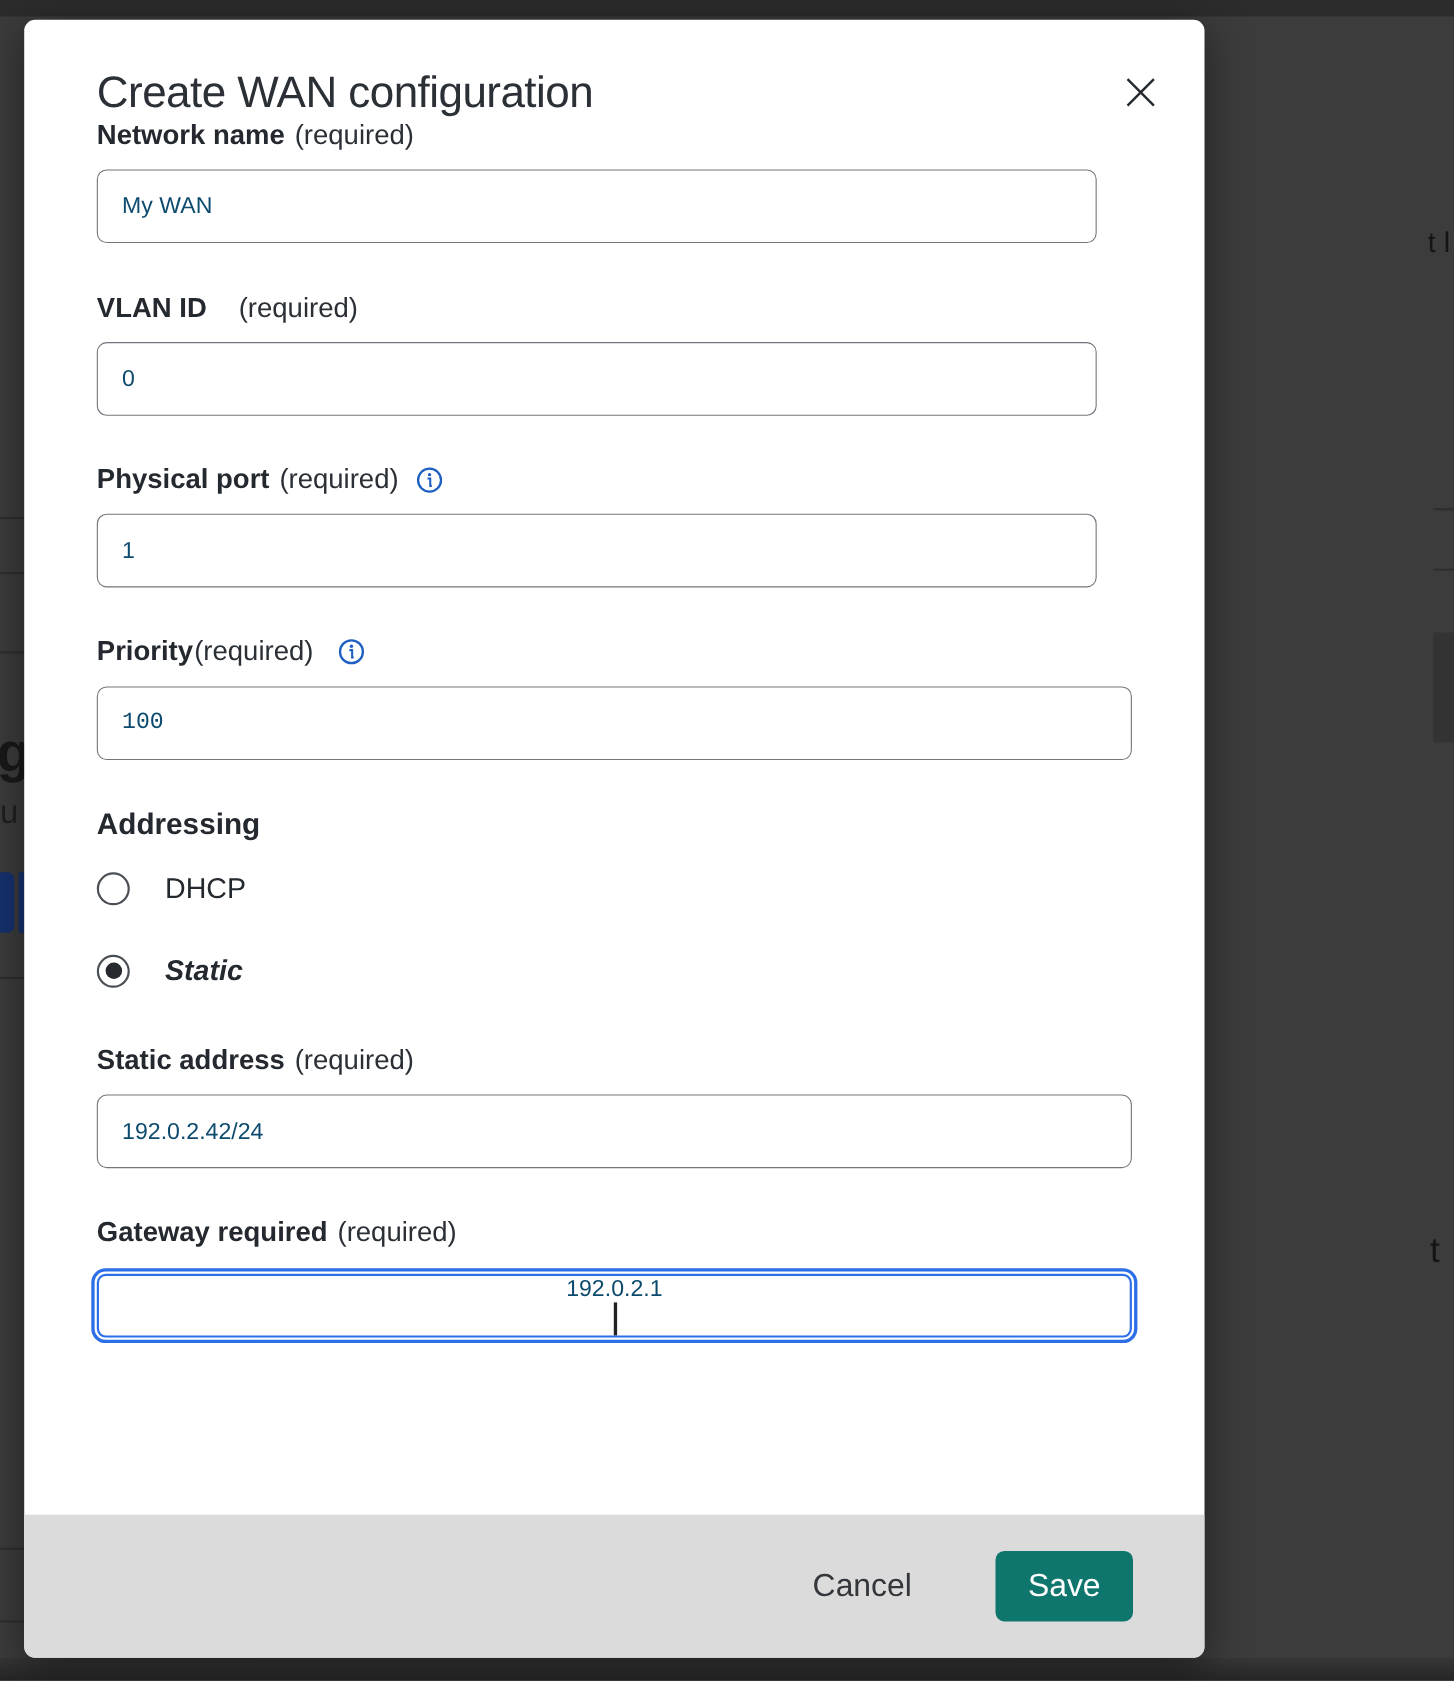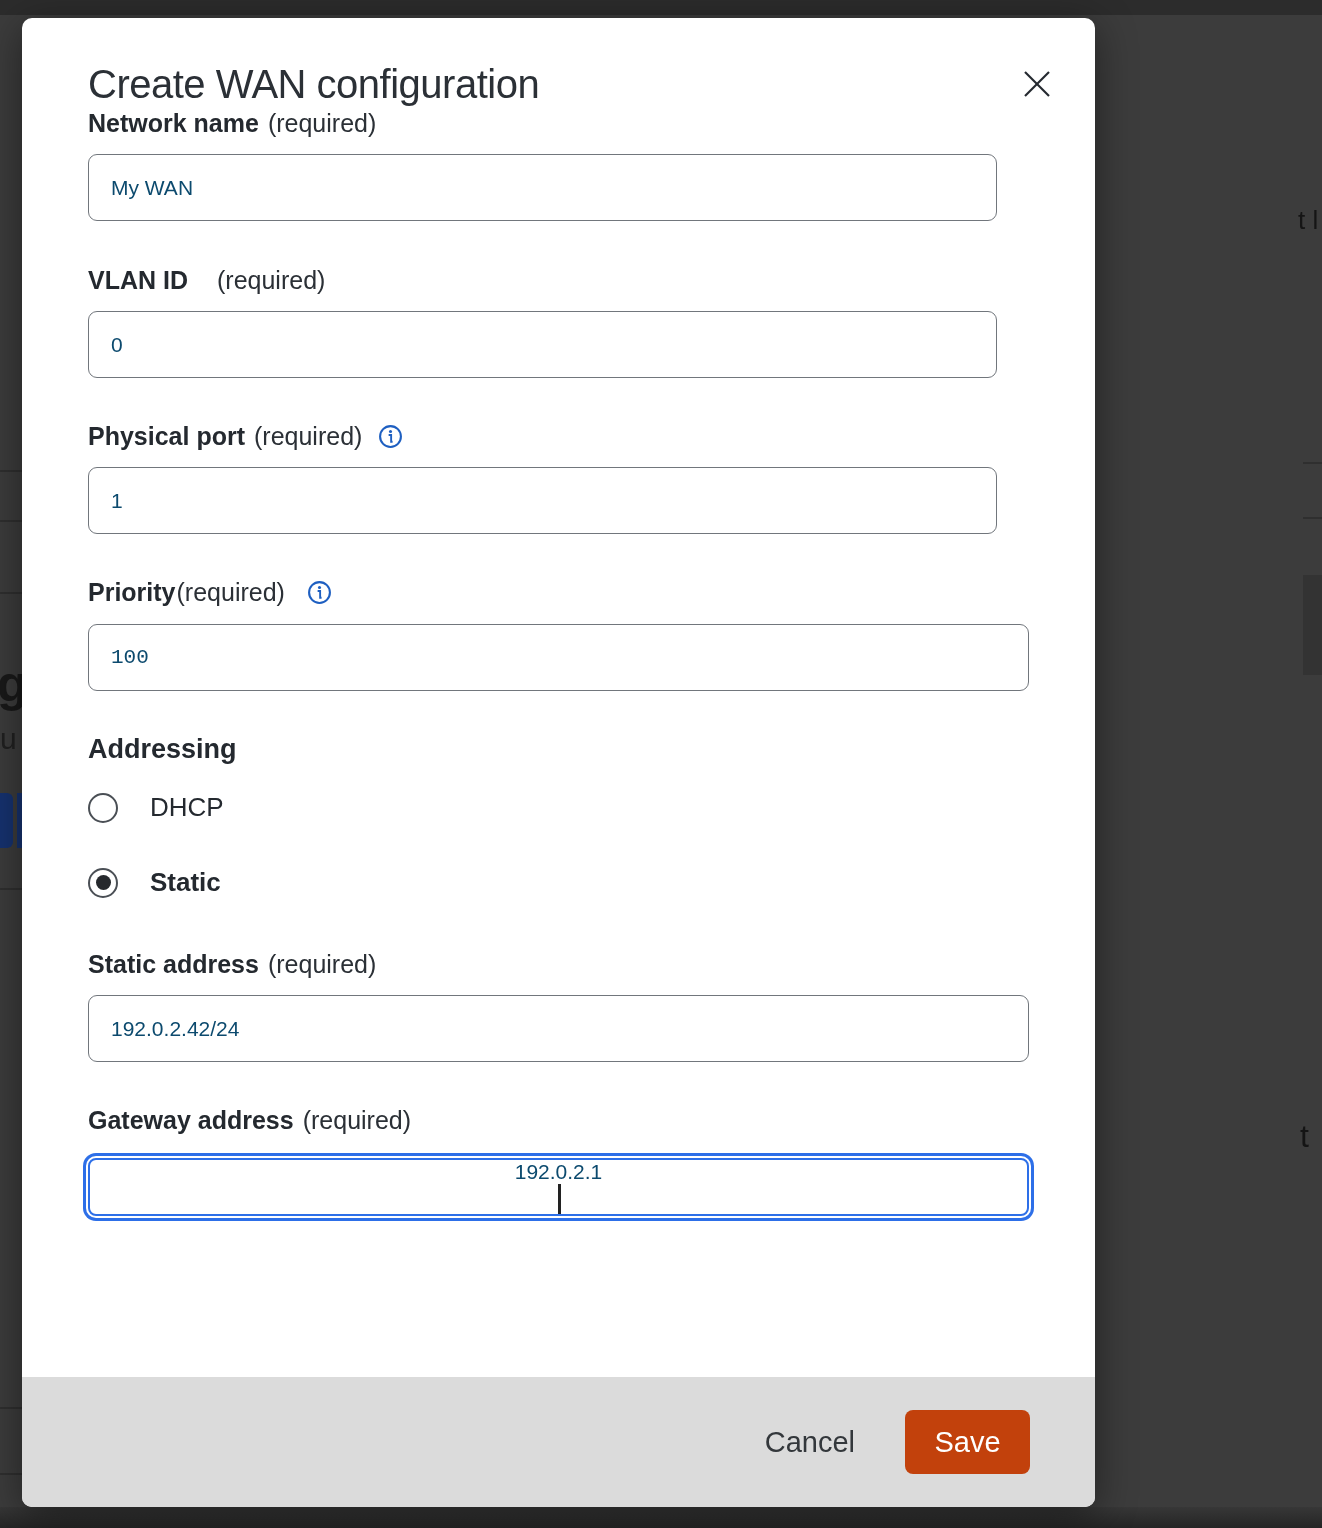--- a/index.html
+++ b/index.html
@@ -59,38 +59,38 @@
     border:2px solid #2D6FE8;
     box-shadow:0 0 0 2px #FFFFFF, 0 0 0 5px #2D6FE8;
     border-radius:8px;
     flex-direction:column;
   }
   .caret { display:inline-block; width:3px; height:32px; background:#222; margin-left:2px; }
 
   .addressing-heading { margin-top:43px; font-size:27px; font-weight:700; color:#24292F; line-height:30px; }
   .radio-row { display:flex; align-items:center; }
   .radio-row.first { margin-top:28px; }
-  .radio-row.second { margin-top:44px; }
+  .radio-row.second { margin-top:44px;font-style:italic; }
   .radio {
     width:30px; height:30px; border-radius:50%; border:2px solid #4A4F55; background:#fff;
     display:flex; align-items:center; justify-content:center; flex:0 0 auto;
   }
   .radio .dot { width:15px; height:15px; border-radius:50%; background:#26292D; }
   .radio-label { margin-left:32px; font-size:26px; color:#24292F; }
   .radio-label.bold { font-weight:700; }
 
   .modal-footer {
     position:absolute; left:0; right:0; bottom:0; height:130px; background:#DBDBDB;
-    display:flex; align-items:center; justify-content:flex-end; padding-right:65px; gap:50px;
+    display:flex; align-items:center; justify-content:flex-end; padding-right:65px; gap:76px;
   }
   .btn-ghost {
     background:none; border:none; font-family:inherit; font-size:29px; color:#33373B; cursor:pointer;
   }
   .btn-primary {
-    width:125px; height:64px; background:#c2410c; color:#FFFFFF; border:none; border-radius:8px;
+    width:125px; height:64px; background:#0f766e; color:#FFFFFF; border:none; border-radius:8px;
     font-family:inherit; font-size:29px; cursor:pointer;
   }
 </style>
 </head>
 <body>
 
 <div class="backdrop">
   <div class="backdrop-topband"></div>
 
   <div class="bg-line" style="left:0;top:470px;width:22px;"></div>
@@ -187,21 +187,21 @@
 
     <div class="field-label mt-label51">
       <span class="lbl">Static address</span>
       <span class="req">(required)</span>
     </div>
     <div class="textfield">
       <span>192.0.2.42/24</span>
     </div>
 
     <div class="field-label mt-section">
-      <span class="lbl">Gateway address</span>
+      <span class="lbl">Gateway required</span>
       <span class="req">(required)</span>
     </div>
     <div class="textfield focused">
       <span>192.0.2.1</span>
       <span class="caret"></span>
     </div>
   </div>
 
   <div class="modal-footer">
     <button class="btn-ghost">Cancel</button>

